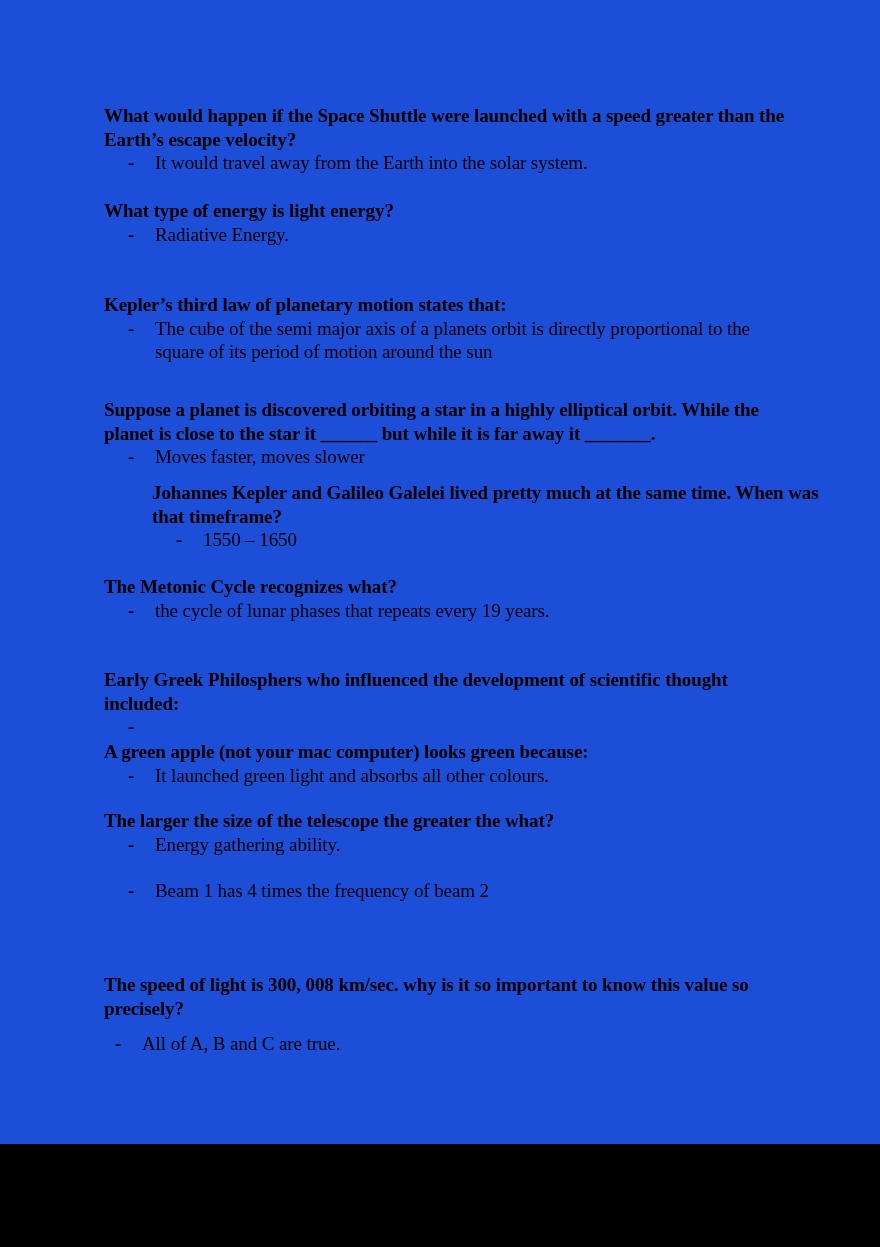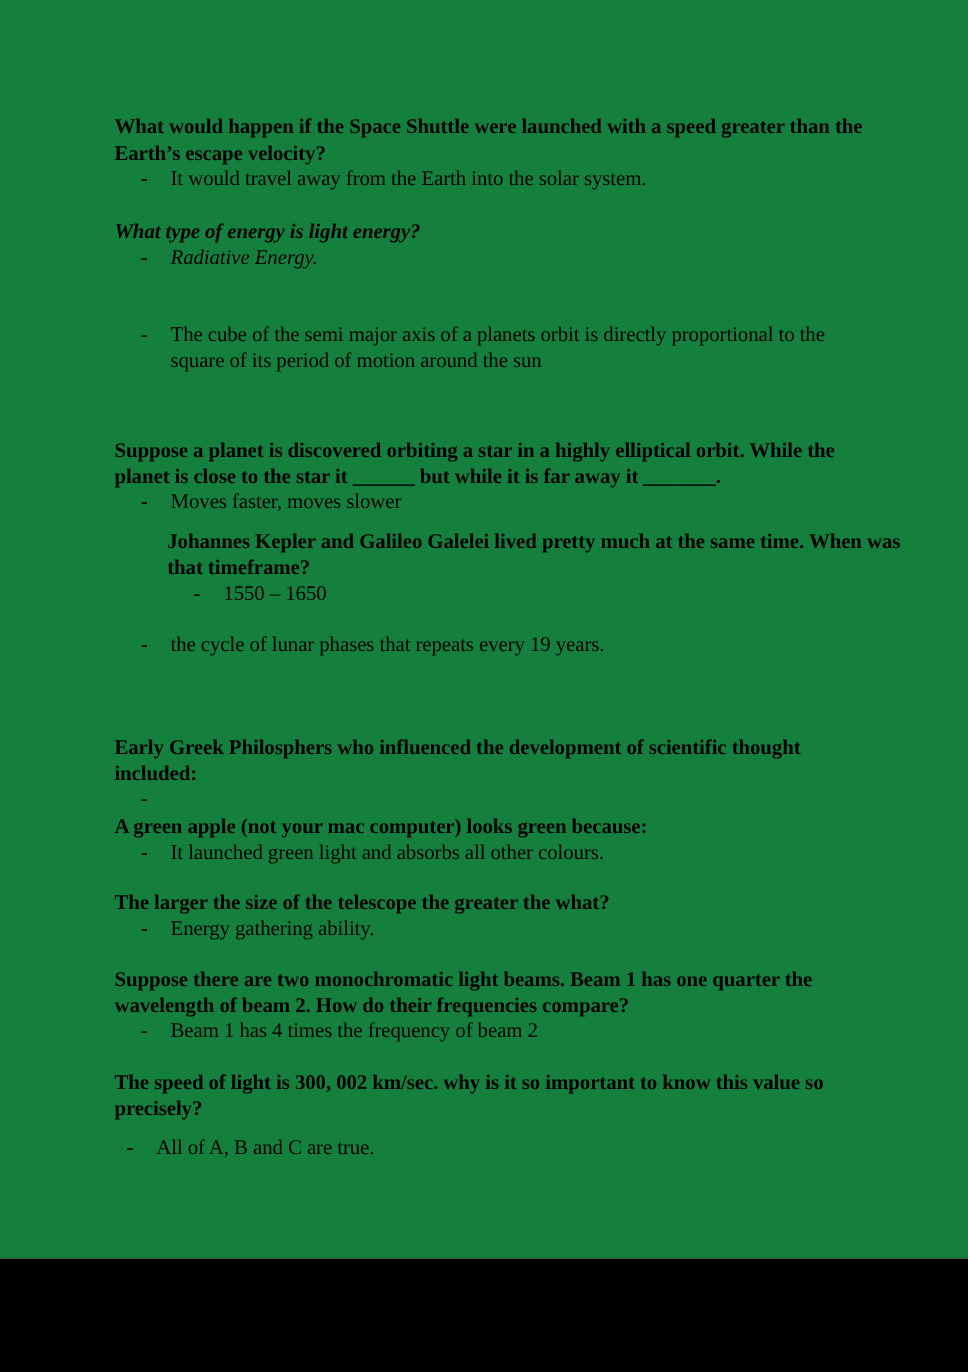--- a/index.html
+++ b/index.html
@@ -14,21 +14,21 @@
       overflow: hidden;
       font-family: "Liberation Serif", "DejaVu Serif", serif;
       color: #000000;
     }
     .page {
       position: absolute;
       left: 0;
       top: 0;
       width: 880px;
       height: 1144px;
-      background: #15803d;
+      background: #1d4ed8;
     }
     .bottom-bar {
       position: absolute;
       left: 0;
       top: 1144px;
       width: 880px;
       height: 103px;
       background: #000000;
     }
     .qa {
@@ -71,29 +71,30 @@
 <div class="page">
 
   <div class="qa" style="top:104px;">
     <p class="question">What would happen if the Space Shuttle were launched with a speed greater than the Earth’s escape velocity?</p>
     <p class="answer">
       <span class="dash">-</span>
       <span>It would travel away from the Earth into the solar system.</span>
     </p>
   </div>
 
-  <div class="qa" style="top:199px;font-style:italic;">
+  <div class="qa" style="top:199px;">
     <p class="question">What type of energy is light energy?</p>
     <p class="answer">
       <span class="dash">-</span>
       <span>Radiative Energy.</span>
     </p>
   </div>
 
   <div class="qa" style="top:293px;">
+    <p class="question">Kepler’s third law of planetary motion states that:</p>
     <p class="answer">
       <span class="dash">-</span>
       <span>The cube of the semi major axis of a planets orbit is directly proportional to the square of its period of motion around the sun</span>
     </p>
   </div>
 
   <div class="qa" style="top:386px;margin-top:12px;">
     <p class="question">Suppose a planet is discovered orbiting a star in a highly elliptical orbit. While the planet is close to the star it ______ but while it is far away it _______.</p>
     <p class="answer">
       <span class="dash">-</span>
@@ -103,20 +104,21 @@
 
   <div class="qa" style="top:481px;margin-left:48px;">
     <p class="question">Johannes Kepler and Galileo Galelei lived pretty much at the same time. When was that timeframe?</p>
     <p class="answer">
       <span class="dash">-</span>
       <span>1550 – 1650</span>
     </p>
   </div>
 
   <div class="qa" style="top:575px;">
+    <p class="question">The Metonic Cycle recognizes what?</p>
     <p class="answer">
       <span class="dash">-</span>
       <span>the cycle of lunar phases that repeats every 19 years.</span>
     </p>
   </div>
 
   <div class="qa" style="top:668px;">
     <p class="question">Early Greek Philosphers who influenced the development of scientific thought included:</p>
     <p class="answer">
       <span class="dash">-</span>
@@ -133,29 +135,28 @@
 
   <div class="qa" style="top:809px;">
     <p class="question">The larger the size of the telescope the greater the what?</p>
     <p class="answer">
       <span class="dash">-</span>
       <span>Energy gathering ability.</span>
     </p>
   </div>
 
   <div class="qa" style="top:879px;">
-    <p class="question">Suppose there are two monochromatic light beams. Beam 1 has one quarter the wavelength of beam 2. How do their frequencies compare?</p>
     <p class="answer">
       <span class="dash">-</span>
       <span>Beam 1 has 4 times the frequency of beam 2</span>
     </p>
   </div>
 
   <div class="qa" style="top:973px;">
-    <p class="question">The speed of light is 300, 002 km/sec. why is it so important to know this value so precisely?</p>
+    <p class="question">The speed of light is 300, 008 km/sec. why is it so important to know this value so precisely?</p>
     <p class="answer shallow">
       <span class="dash">-</span>
       <span>All of A, B and C are true.</span>
     </p>
   </div>
 
 </div>
 
 <div class="bottom-bar"></div>
 

